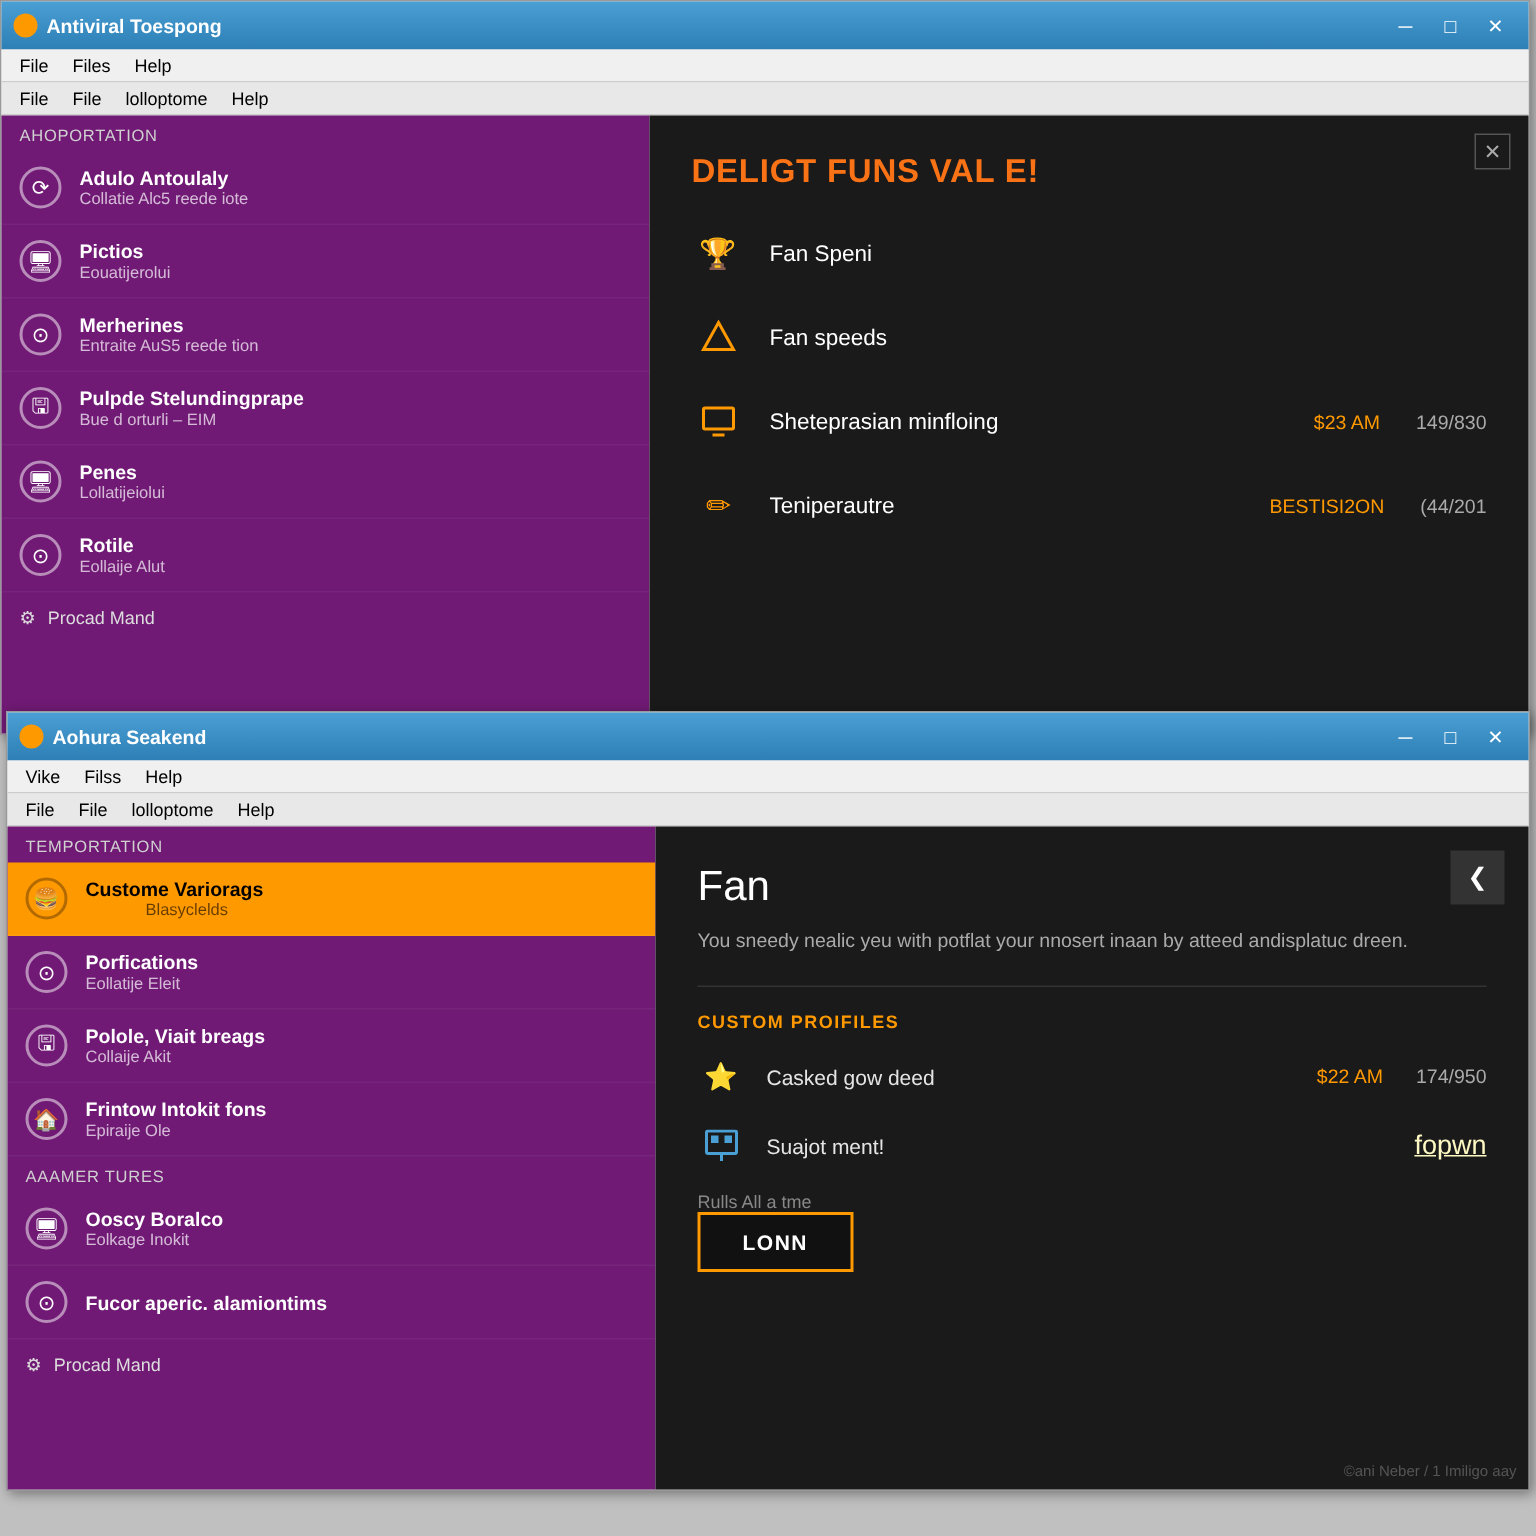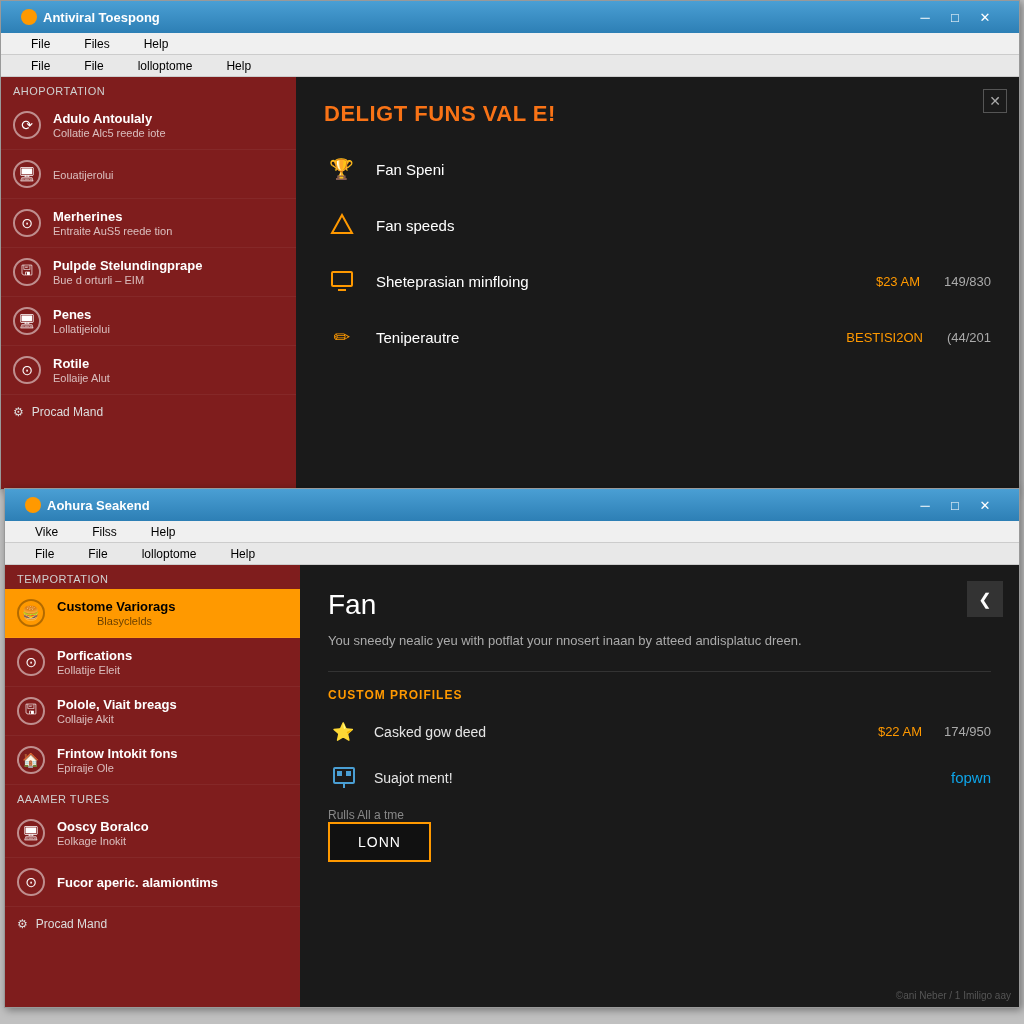--- a/index.html
+++ b/index.html
@@ -20,32 +20,32 @@
       box-shadow: 2px 2px 8px rgba(0,0,0,0.4);
     }
 
     .window-top {
       top: 0; left: 0;
       width: 1020px;
       height: 490px;
     }
 
     .window-bottom {
-      top: 488px; left: 4px;
+      top: 474px; left: 4px;
       width: 1016px;
       height: 520px;
     }
 
     .title-bar {
       height: 32px;
       background: linear-gradient(to bottom, #4a9fd4, #2d7fb5);
       display: flex;
       align-items: center;
       justify-content: space-between;
-      padding: 0 20px;
+      padding: 0 8px;
       color: white;
       font-size: 13px;
       font-weight: 600;
     }
 
     .title-bar-left {
       display: flex;
       align-items: center;
       gap: 6px;
     }
@@ -77,43 +77,42 @@
       background: #f0f0f0;
       display: flex;
       align-items: center;
       padding: 0 4px;
       font-size: 12px;
       border-bottom: 1px solid #ccc;
     }
     .menu-item {
       padding: 2px 8px;
       cursor: pointer;
-      margin-left: 18px;
     }
 
     .secondary-menu-bar {
       height: 22px;
       background: #e8e8e8;
       display: flex;
       align-items: center;
       padding: 0 4px;
       font-size: 12px;
       border-bottom: 1px solid #ccc;
     }
 
     
     .window-body {
       display: flex;
       height: calc(100% - 76px);
     }
 
     
     .sidebar {
-      width: 295px;
-      background: #7f1d1d;
+      width: 432px;
+      background: #701a75;
       height: 100%;
       overflow-y: auto;
       flex-shrink: 0;
     }
 
     .sidebar-category {
       padding: 8px 12px 4px;
       font-size: 11px;
       color: #d0d0d0;
       text-transform: uppercase;
@@ -301,38 +300,39 @@
       font-size: 14px;
       color: #e5e5e5;
     }
 
     .profile-value {
       font-size: 13px;
       color: #f90;
     }
 
     .profile-link {
-      font-size: 15px;
-      color: #0ea5e9;
+      font-size: 18px;
+      color: #fef9c3;
+      text-decoration: underline;
       cursor: pointer;
     }
 
     .runs-label {
       font-size: 12px;
       color: #888;
       margin: 12px 0 0;
     }
 
     .btn-action {
       padding: 10px 28px;
       background: #111;
       border: 2px solid #f90;
       color: white;
       font-size: 14px;
-      font-weight: 400;
+      font-weight: 700;
       letter-spacing: 1px;
       cursor: pointer;
       text-transform: uppercase;
     }
 
     .watermark {
       position: absolute;
       bottom: 6px; right: 8px;
       font-size: 10px;
       color: #555;
@@ -377,20 +377,21 @@
         <div class="sidebar-item-icon">⟳</div>
         <div class="sidebar-item-text">
           <div class="sidebar-item-title">Adulo Antoulaly</div>
           <div class="sidebar-item-subtitle">Collatie Alc5 reede iote</div>
         </div>
       </div>
 
       <div class="sidebar-item">
         <div class="sidebar-item-icon">🖥</div>
         <div class="sidebar-item-text">
+          <div class="sidebar-item-title">Pictios</div>
           <div class="sidebar-item-subtitle">Eouatijerolui</div>
         </div>
       </div>
 
       <div class="sidebar-item">
         <div class="sidebar-item-icon">⊙</div>
         <div class="sidebar-item-text">
           <div class="sidebar-item-title">Merherines</div>
           <div class="sidebar-item-subtitle">Entraite AuS5 reede tion</div>
         </div>

